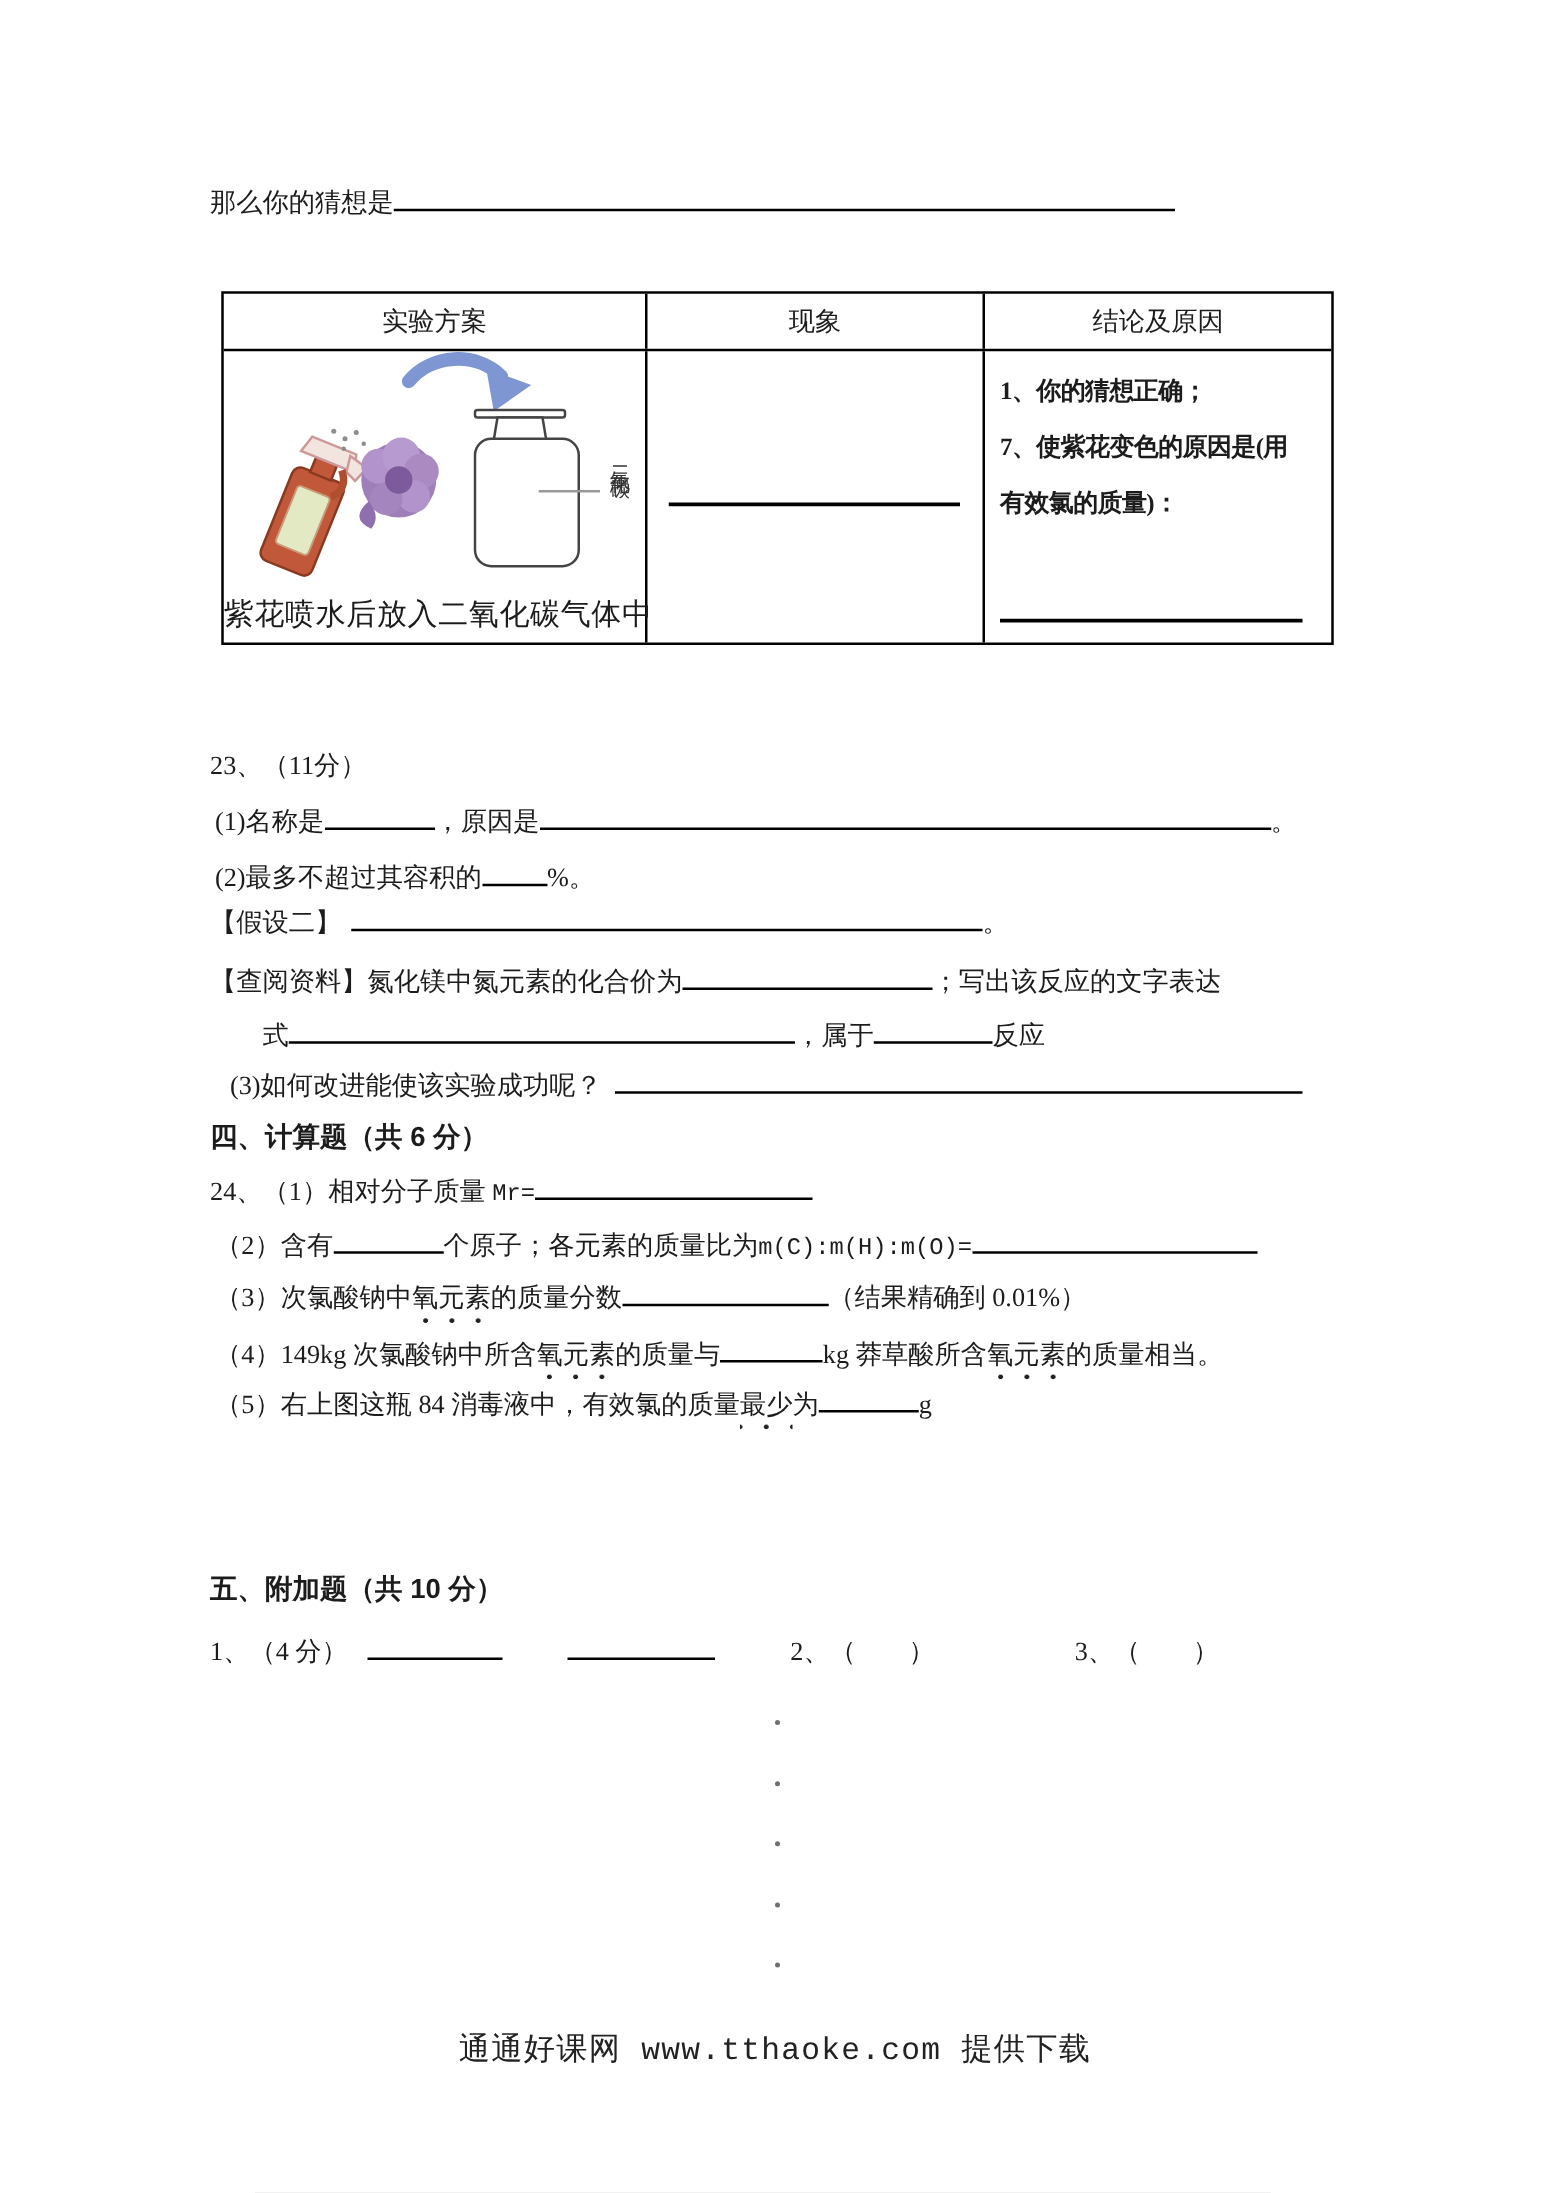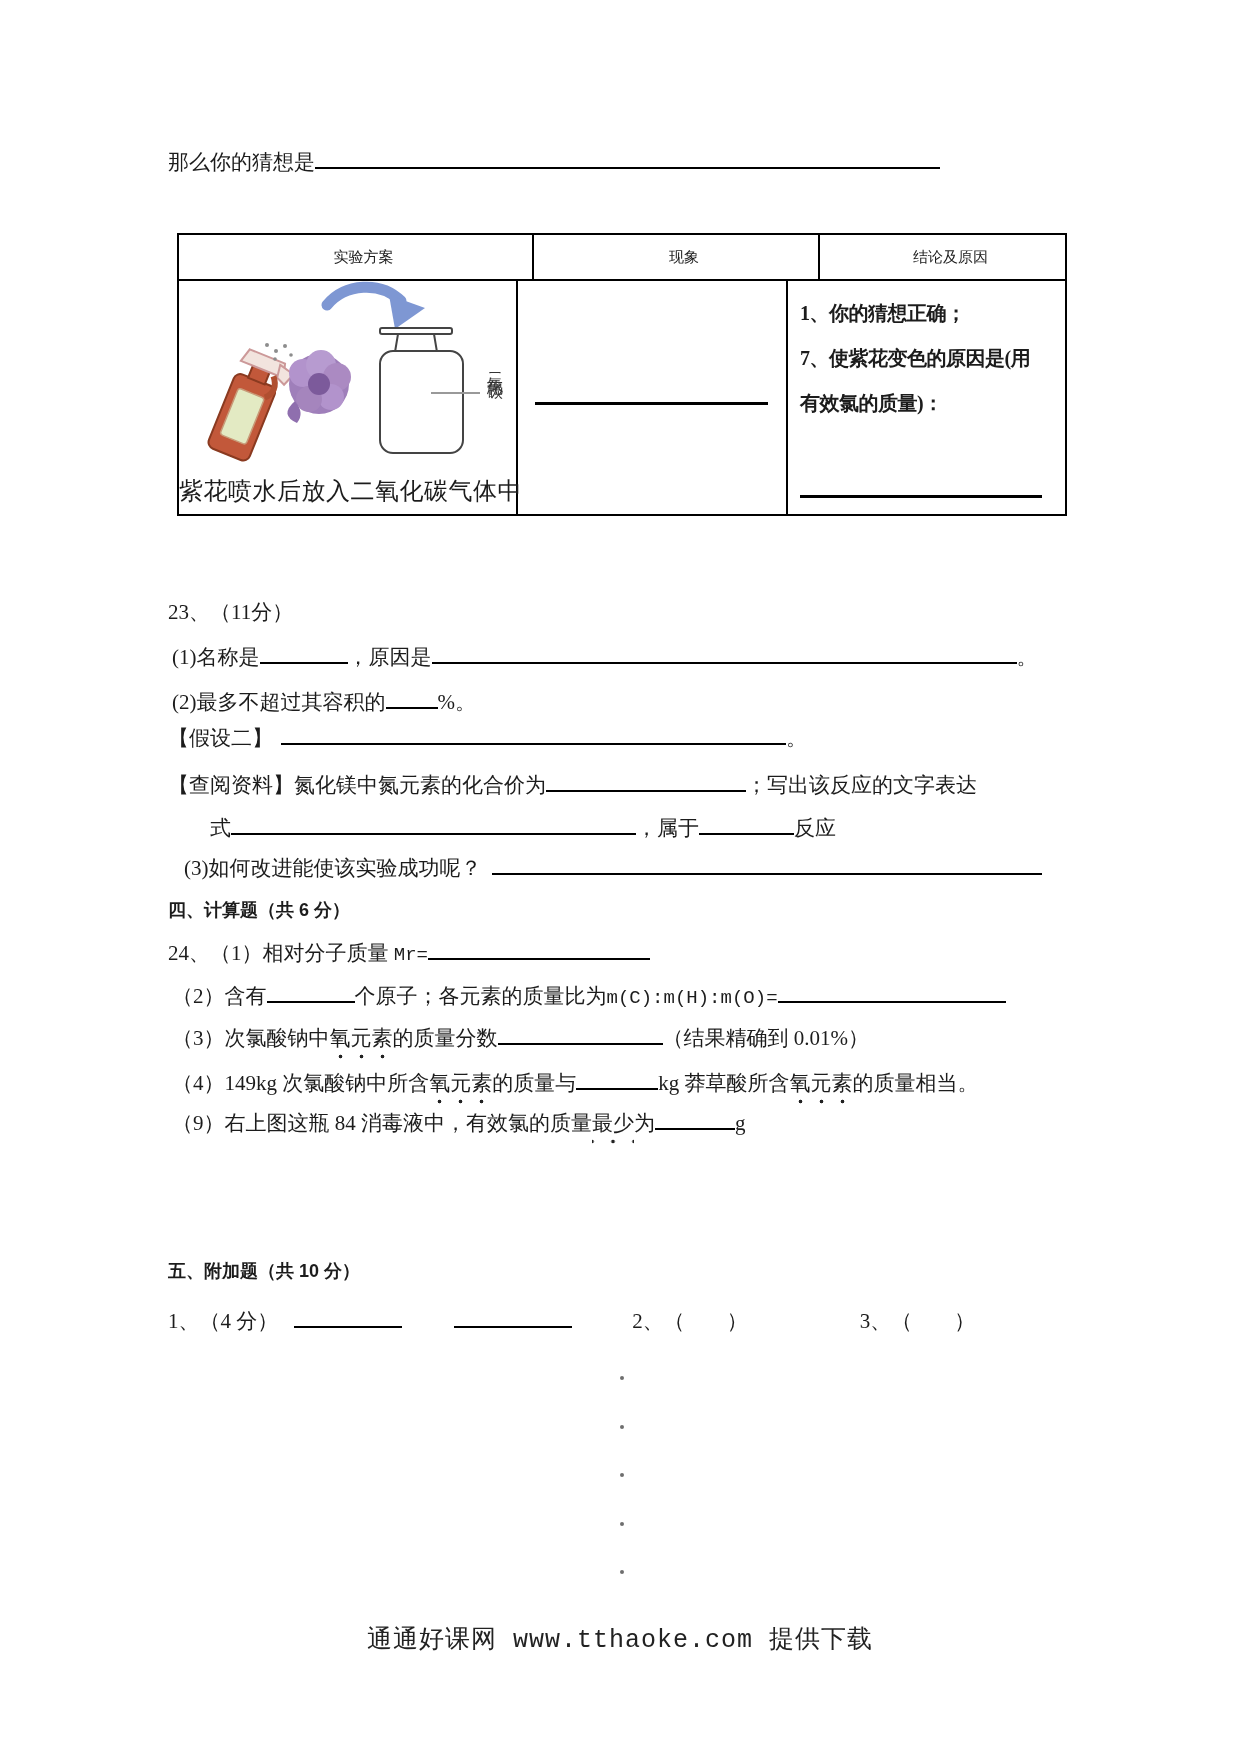--- a/index.html
+++ b/index.html
@@ -7,21 +7,21 @@
     position:relative; width:1240px; height:1754px; margin:0 auto;
     background:#ffffff; overflow:hidden;
     font-family:"Liberation Serif","DejaVu Serif",serif; color:#1c1c1c;
   }
   .line {
     position:absolute; white-space:nowrap;
     font-size:21px; line-height:30px;
   }
   .heading {
     font-family:"Liberation Sans","DejaVu Sans",sans-serif;
-    font-weight:bold; font-size:18px;
+    font-weight:bold; font-size:22px;
   }
   .t {}
   .code { font-family:"Liberation Mono","DejaVu Sans Mono",monospace; font-size:19px; }
   .em {
     display:inline-block; padding-bottom:6px; margin-bottom:-6px;
     background-image:radial-gradient(circle, #222 1.7px, transparent 2.1px);
     background-size:21px 5px; background-repeat:repeat-x;
     background-position:center bottom;
   }
   .blank {
@@ -31,22 +31,21 @@
   .gap { display:inline-block; height:1px; }
 
   
   .exam-table {
     position:absolute; left:177px; top:233px; width:886px;
     border:2px solid #000;
   }
   .thead { display:flex; height:44px; border-bottom:2px solid #000; }
   .th {
     display:flex; align-items:center; justify-content:center;
-    font-size:15px;
-    margin-left:16px;
+    font-size:21px;
   }
   .th1 { width:337px; border-right:2px solid #000; }
   .th2 { width:268px; border-right:2px solid #000; }
   .th3 { flex:1; }
   .tbody { display:flex; height:233px; }
   .td { position:relative; }
   .td1 { width:337px; border-right:2px solid #000; }
   .td2 { width:268px; border-right:2px solid #000; }
   .td3 { flex:1; padding:10px 8px 0 12px; font-size:20px; letter-spacing:-0.5px; }
   .concl-line { line-height:45px; white-space:nowrap;font-weight:bold; }
@@ -155,21 +154,21 @@
   <div class="line" style="left:172px; top:687px;"><span class="t">(2)最多不超过其容积的</span><span class="blank" style="width: 52px;"></span><span class="t">%。</span></div>
   <div class="line" style="left:168px; top:723px;"><span class="t">【假设二】</span><span class="gap" style="width: 8px;"></span><span class="blank" style="width: 505px;"></span><span class="t">。</span></div>
   <div class="line" style="left:168px; top:770px;"><span class="t">【查阅资料】氮化镁中氮元素的化合价为</span><span class="blank" style="width: 200px;"></span><span class="t">；写出该反应的文字表达</span></div>
   <div class="line" style="left:210px; top:813px;"><span class="t">式</span><span class="blank" style="width: 405px;"></span><span class="t">，属于</span><span class="blank" style="width: 95px;"></span><span class="t">反应</span></div>
   <div class="line" style="left:184px; top:853px;"><span class="t">(3)如何改进能使该实验成功呢？</span><span class="gap" style="width: 10px;"></span><span class="blank" style="width: 550px;"></span></div>
   <div class="line heading" style="left:168px; top:895px;"><span class="t">四、计算题（共 6 分）</span></div>
   <div class="line" style="left:168px; top:938px;"><span class="t">24、（1）相对分子质量 </span><span class="t code">Mr=</span><span class="blank" style="width: 222px;"></span></div>
   <div class="line" style="left:172px; top:981px;"><span class="t">（2）含有</span><span class="blank" style="width: 88px;"></span><span class="t">个原子；各元素的质量比为</span><span class="t code">m(C):m(H):m(O)=</span><span class="blank" style="width: 228px;"></span></div>
   <div class="line" style="left:172px; top:1023px;"><span class="t">（3）次氯酸钠中</span><span class="t em">氧元素</span><span class="t">的质量分数</span><span class="blank" style="width: 165px;"></span><span class="t">（结果精确到 0.01%）</span></div>
   <div class="line" style="left:172px; top:1068px;"><span class="t">（4）149kg 次氯酸钠中所含</span><span class="t em">氧元素</span><span class="t">的质量与</span><span class="blank" style="width: 82px;"></span><span class="t">kg 莽草酸所含</span><span class="t em">氧元素</span><span class="t">的质量相当。</span></div>
-  <div class="line" style="left:172px; top:1108px;"><span class="t">（9）右上图这瓶 84 消毒液中，有效氯的质量</span><span class="t em">最少</span><span class="t">为</span><span class="blank" style="width: 80px;"></span><span class="t">g</span></div>
+  <div class="line" style="left:172px; top:1108px;"><span class="t">（5）右上图这瓶 84 消毒液中，有效氯的质量</span><span class="t em">最少</span><span class="t">为</span><span class="blank" style="width: 80px;"></span><span class="t">g</span></div>
   <div class="line heading" style="left:168px; top:1256px;"><span class="t">五、附加题（共 10 分）</span></div>
   <div class="line" style="left:168px; top:1306px;"><span class="t">1、（4 分）</span><span class="gap" style="width: 16px;"></span><span class="blank" style="width: 108px;"></span><span class="gap" style="width: 52px;"></span><span class="blank" style="width: 118px;"></span><span class="gap" style="width: 60px;"></span><span class="t">2、（</span><span class="gap" style="width: 42px;"></span><span class="t">）</span><span class="gap" style="width: 112px;"></span><span class="t">3、（</span><span class="gap" style="width: 42px;"></span><span class="t">）</span></div>
 
   <div class="stray-dot" style="left:620px; top:1376px;"></div>
   <div class="stray-dot" style="left:620px; top:1425px;"></div>
   <div class="stray-dot" style="left:620px; top:1473px;"></div>
   <div class="stray-dot" style="left:620px; top:1522px;"></div>
   <div class="stray-dot" style="left:620px; top:1570px;"></div>
 
   <div class="footer">通通好课网 www.tthaoke.com 提供下载</div>

